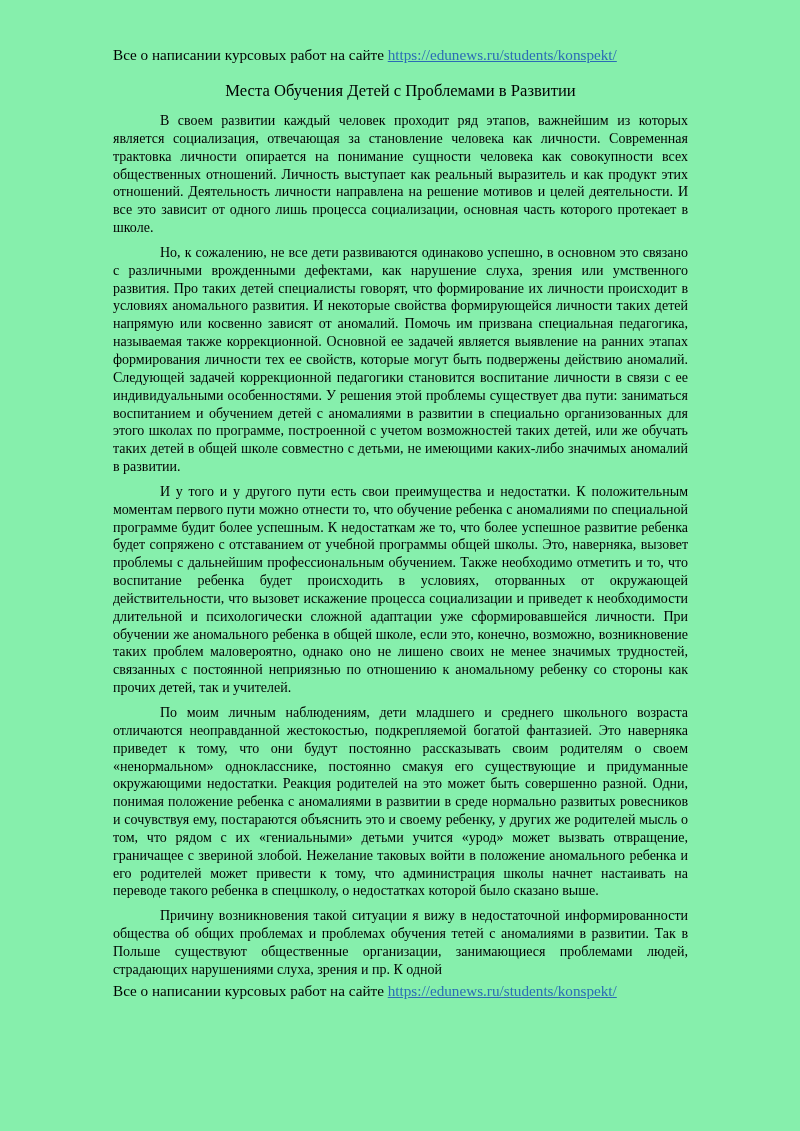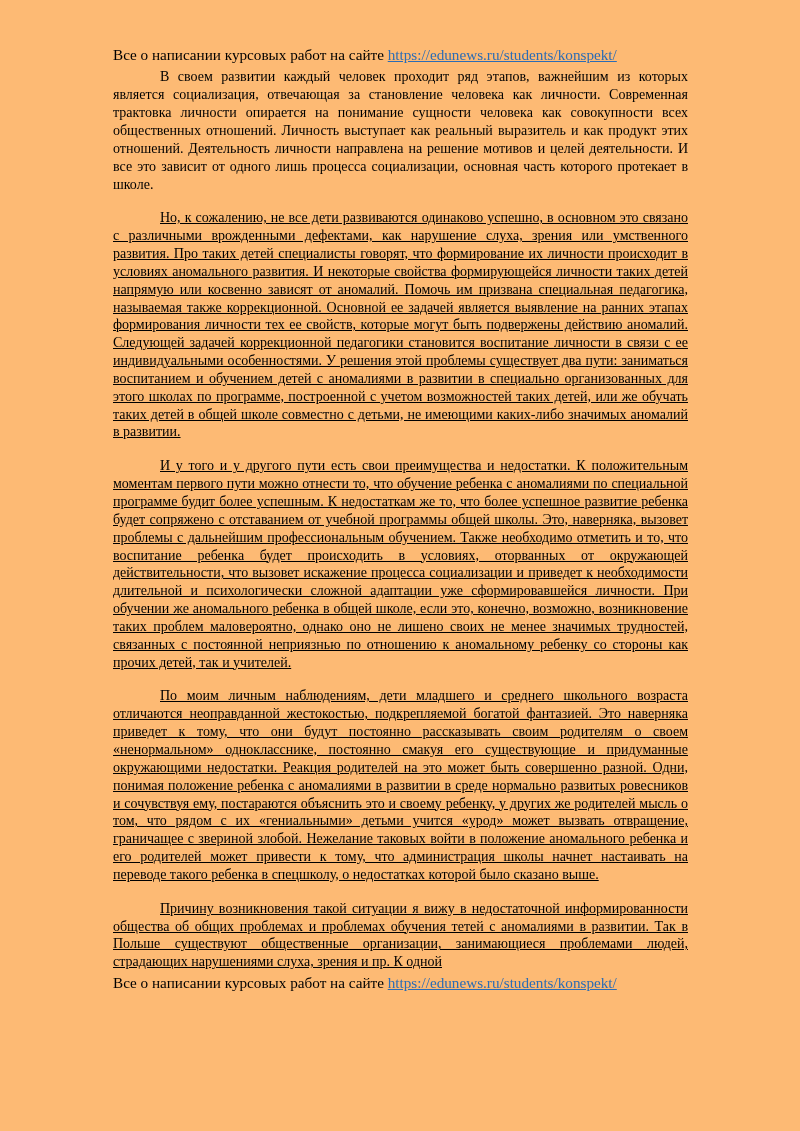--- a/index.html
+++ b/index.html
@@ -10,21 +10,21 @@
   }
   body {
     font-family: "Liberation Serif", "DejaVu Serif", serif;
     color: #000000;
   }
   .page {
     position: relative;
     width: 800px;
     height: 1131px;
     margin: 0 auto;
-    background: #fdba74;
+    background: #86efac;
     box-sizing: border-box;
     overflow: hidden;
   }
   .content {
     position: absolute;
     left: 113px;
     top: 45px;
     width: 575px;
   }
   .running-head,
@@ -58,34 +58,34 @@
     font-size: 14px;
     line-height: 1.275;
     text-align: justify;
     text-justify: inter-word;
     text-indent: 47px;
     margin: 0;
     color: #000000;
     hyphens: none;
   }
   .body-text + .body-text {
-    margin-top: 16px;
-    text-decoration: underline;
+    margin-top: 7px;
   }
 </style>
 </head>
 <body>
 
 <div class="page">
   <div class="content">
 
     <div class="running-head">
       <span>Все о написании курсовых работ на сайте </span><a class="site-link">https://edunews.ru/students/konspekt/</a>
     </div>
 
+    <h1 class="doc-title">Места Обучения Детей с Проблемами в Развитии</h1>
 
     <p class="body-text">В своем развитии каждый человек проходит ряд этапов, важнейшим из которых является социализация, отвечающая за становление человека как личности. Современная трактовка личности опирается на понимание сущности человека как совокупности всех общественных отношений. Личность выступает как реальный выразитель и как продукт этих отношений. Деятельность личности направлена на решение мотивов и целей деятельности. И все это зависит от одного лишь процесса социализации, основная часть которого протекает в школе.</p>
 
     <p class="body-text">Но, к сожалению, не все дети развиваются одинаково успешно, в основном это связано с различными врожденными дефектами, как нарушение слуха, зрения или умственного развития. Про таких детей специалисты говорят, что формирование их личности происходит в условиях аномального развития. И некоторые свойства формирующейся личности таких детей напрямую или косвенно зависят от аномалий. Помочь им призвана специальная педагогика, называемая также коррекционной. Основной ее задачей является выявление на ранних этапах формирования личности тех ее свойств, которые могут быть подвержены действию аномалий. Следующей задачей коррекционной педагогики становится воспитание личности в связи с ее индивидуальными особенностями. У решения этой проблемы существует два пути: заниматься воспитанием и обучением детей с аномалиями в развитии в специально организованных для этого школах по программе, построенной с учетом возможностей таких детей, или же обучать таких детей в общей школе совместно с детьми, не имеющими каких-либо значимых аномалий в развитии.</p>
 
     <p class="body-text">И у того и у другого пути есть свои преимущества и недостатки. К положительным моментам первого пути можно отнести то, что обучение ребенка с аномалиями по специальной программе будит более успешным. К недостаткам же то, что более успешное развитие ребенка будет сопряжено с отставанием от учебной программы общей школы. Это, наверняка, вызовет проблемы с дальнейшим профессиональным обучением. Также необходимо отметить и то, что воспитание ребенка будет происходить в условиях, оторванных от окружающей действительности, что вызовет искажение процесса социализации и приведет к необходимости длительной и психологически сложной адаптации уже сформировавшейся личности. При обучении же аномального ребенка в общей школе, если это, конечно, возможно, возникновение таких проблем маловероятно, однако оно не лишено своих не менее значимых трудностей, связанных с постоянной неприязнью по отношению к аномальному ребенку со стороны как прочих детей, так и учителей.</p>
 
     <p class="body-text">По моим личным наблюдениям, дети младшего и среднего школьного возраста отличаются неоправданной жестокостью, подкрепляемой богатой фантазией. Это наверняка приведет к тому, что они будут постоянно рассказывать своим родителям о своем «ненормальном» однокласснике, постоянно смакуя его существующие и придуманные окружающими недостатки. Реакция родителей на это может быть совершенно разной. Одни, понимая положение ребенка с аномалиями в развитии в среде нормально развитых ровесников и сочувствуя ему, постараются объяснить это и своему ребенку, у других же родителей мысль о том, что рядом с их «гениальными» детьми учится «урод» может вызвать отвращение, граничащее с звериной злобой. Нежелание таковых войти в положение аномального ребенка и его родителей может привести к тому, что администрация школы начнет настаивать на переводе такого ребенка в спецшколу, о недостатках которой было сказано выше.</p>
 
     <p class="body-text">Причину возникновения такой ситуации я вижу в недостаточной информированности общества об общих проблемах и проблемах обучения тетей с аномалиями в развитии. Так в Польше существуют общественные организации, занимающиеся проблемами людей, страдающих нарушениями слуха, зрения и пр. К одной</p>

